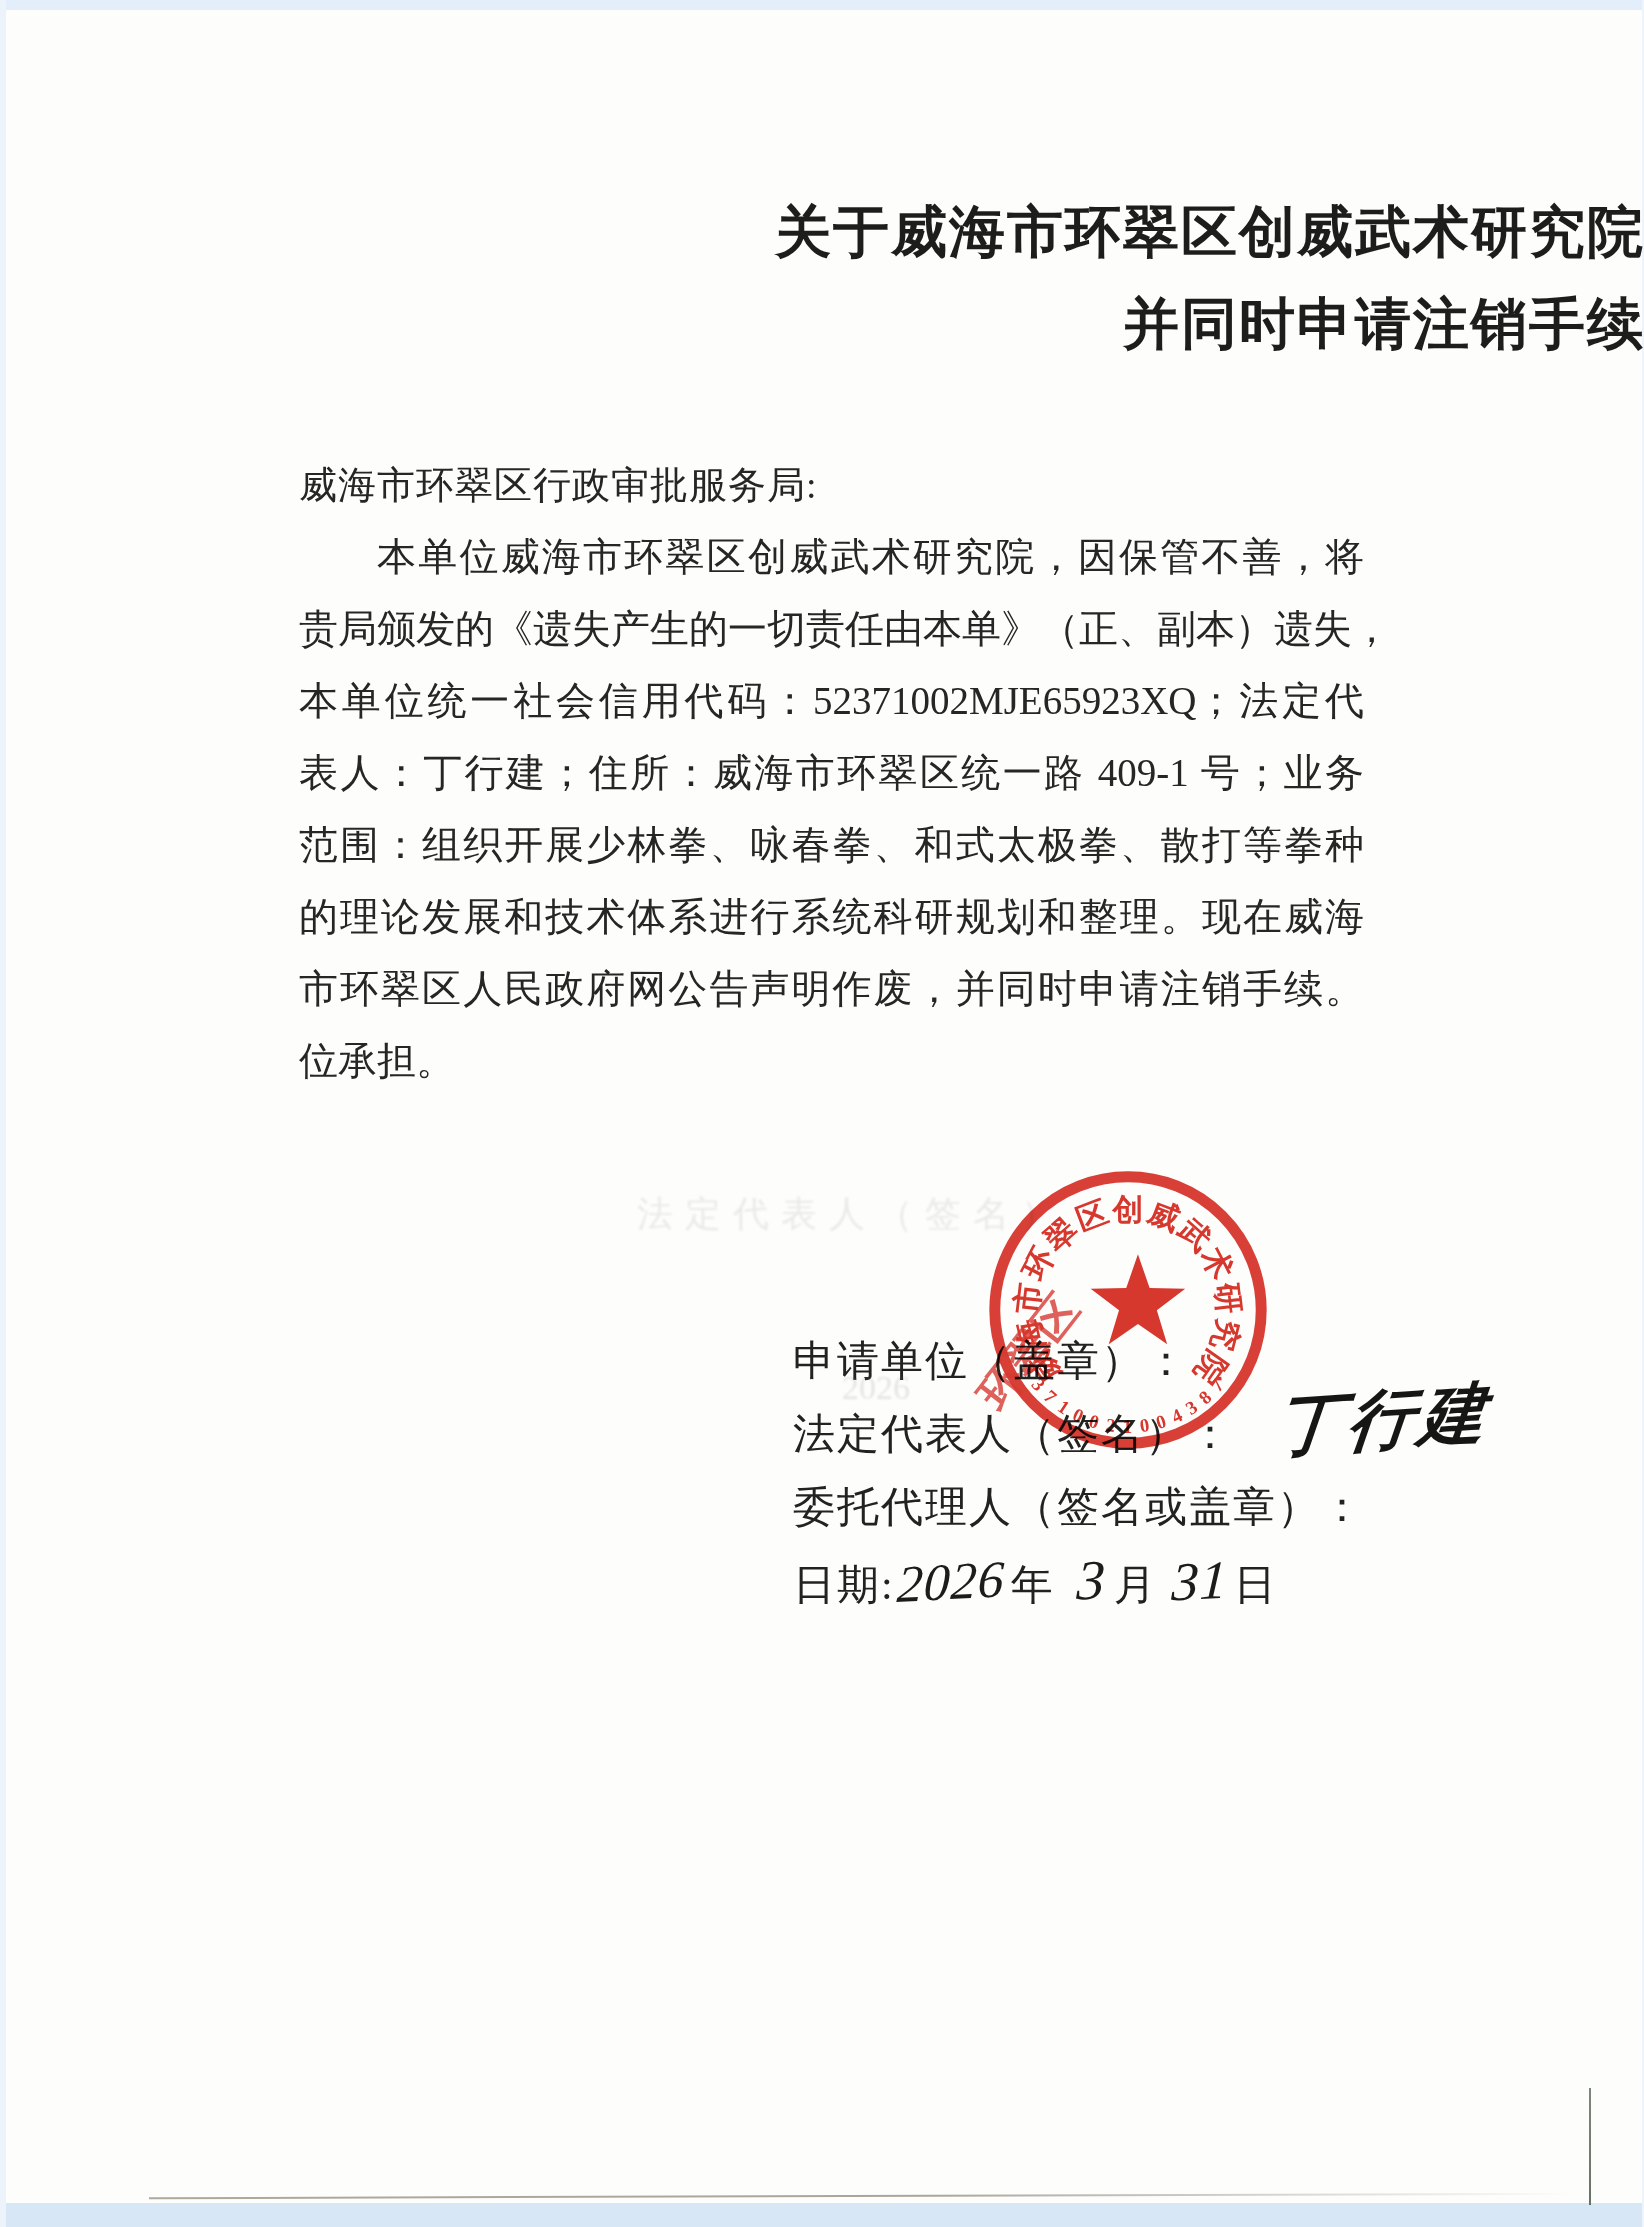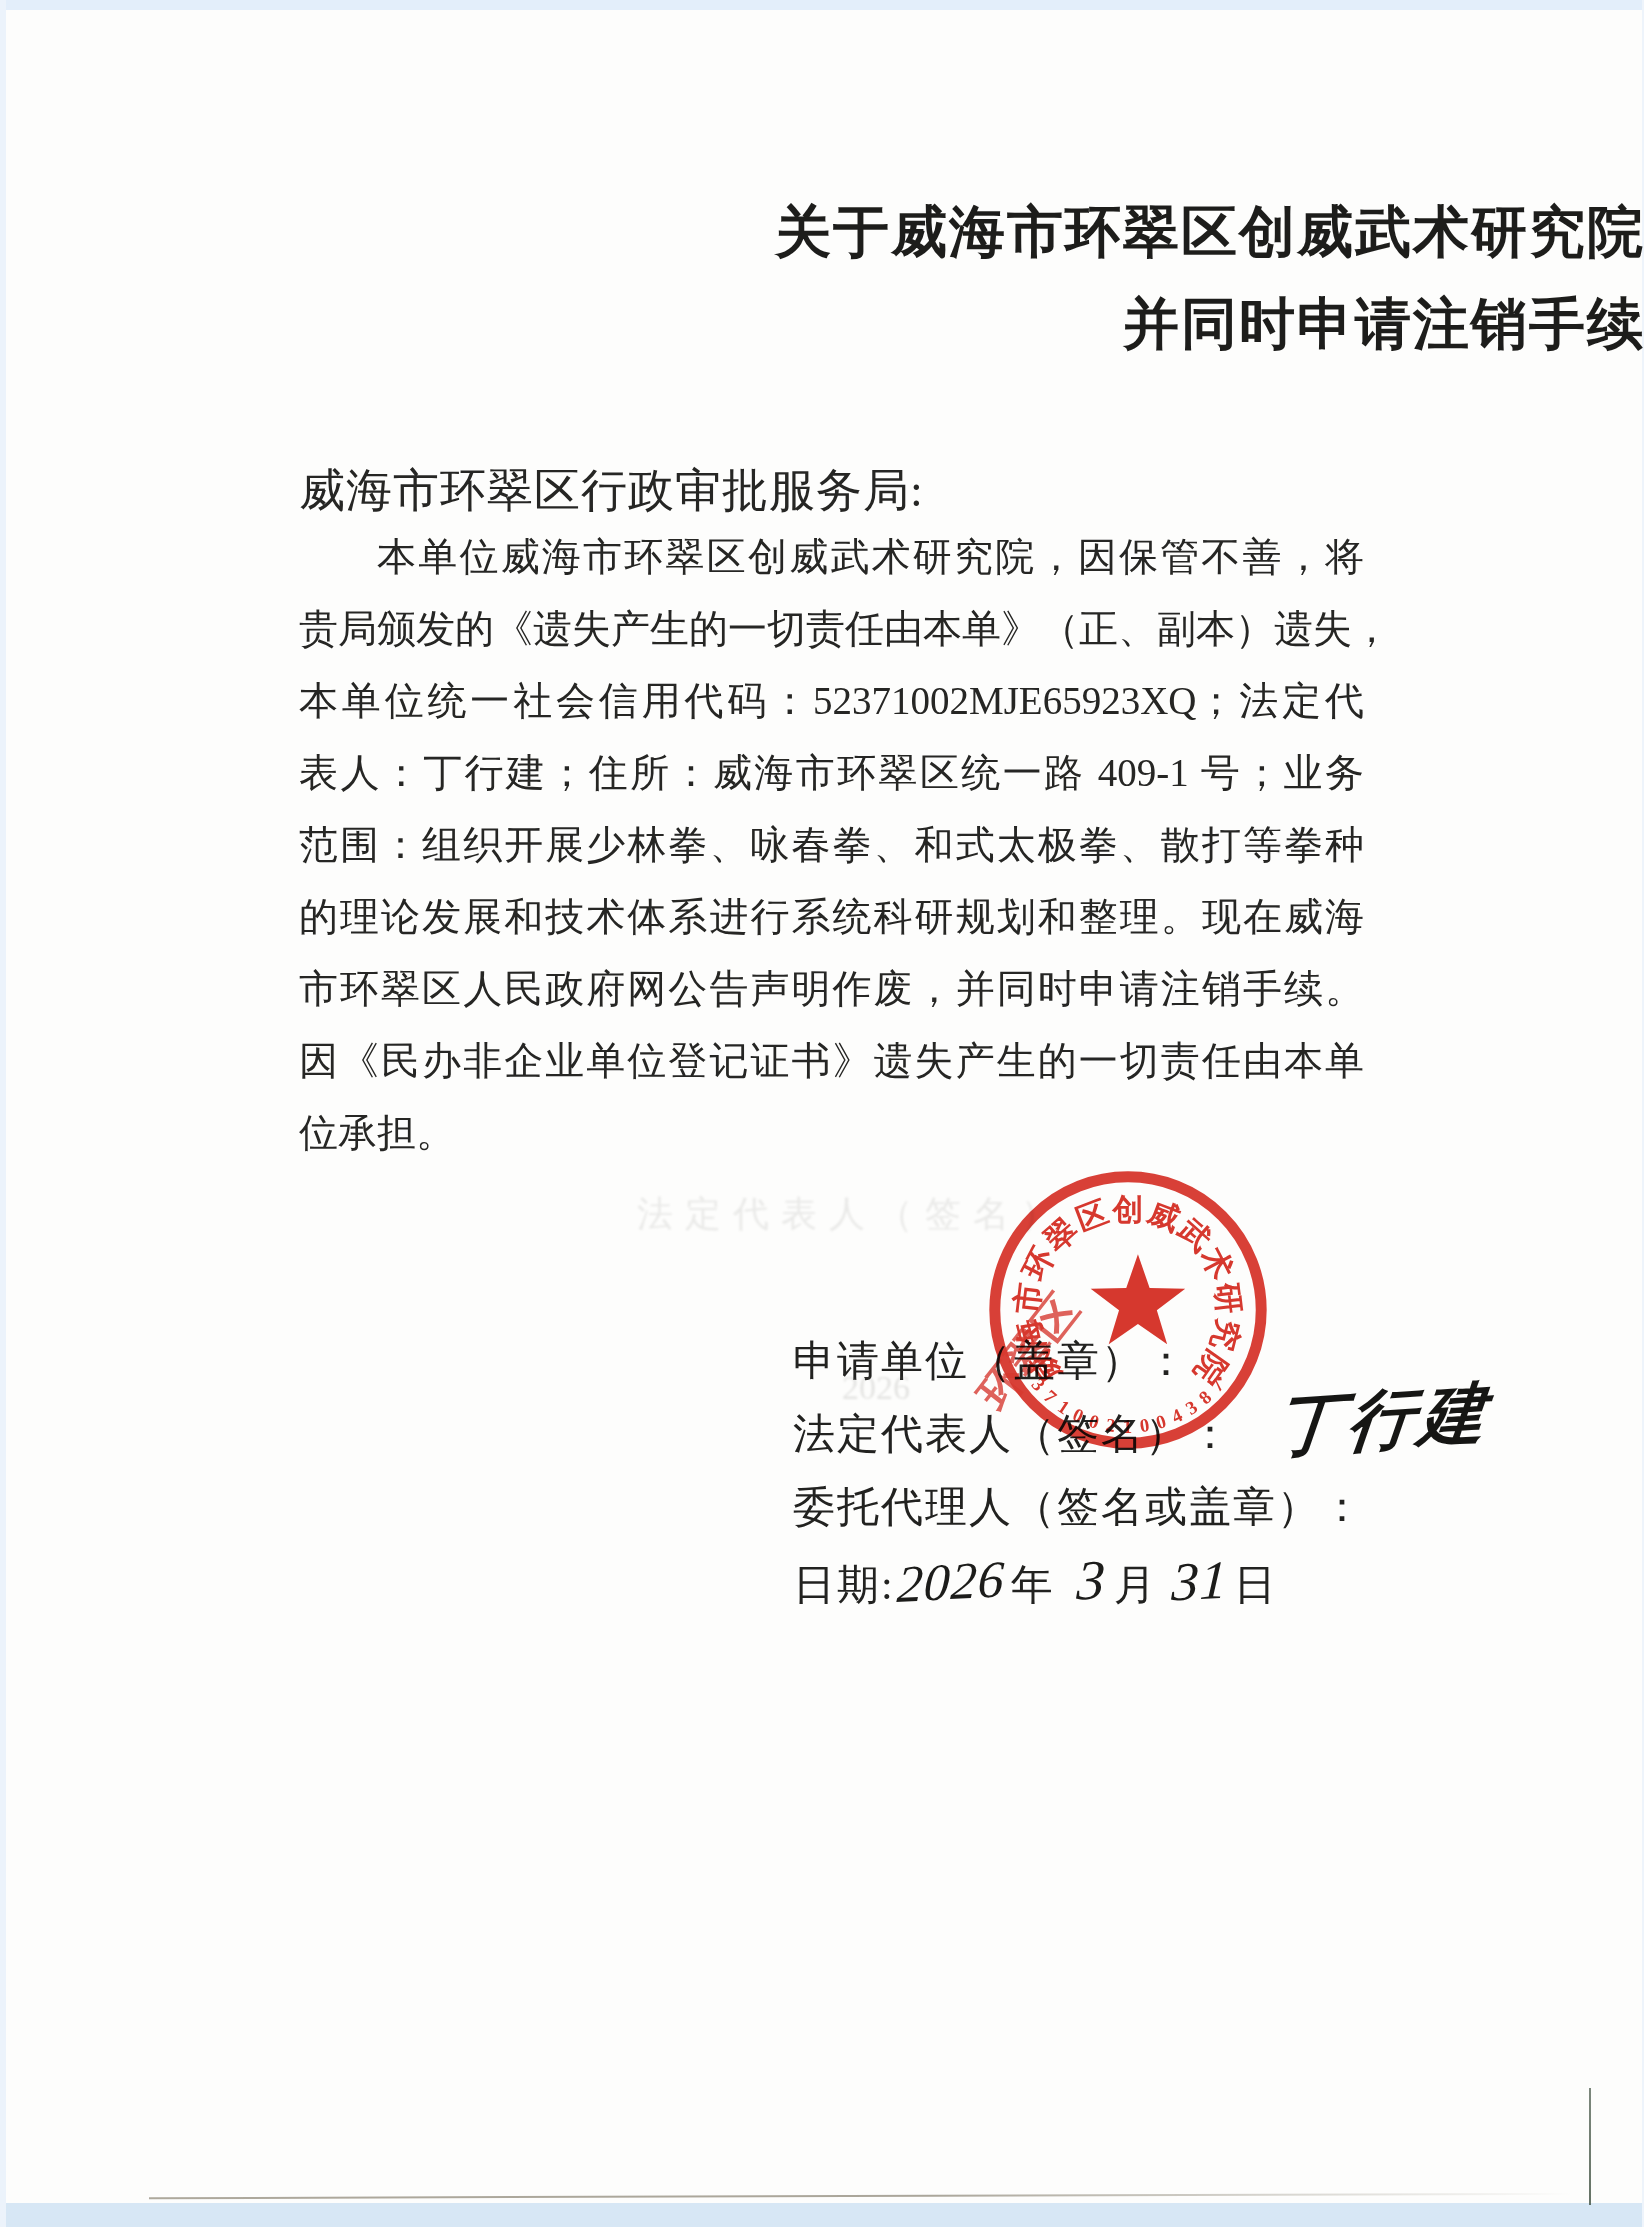--- a/index.html
+++ b/index.html
@@ -20,21 +20,21 @@
 
   .title{
     position:absolute;left:0;width:1645px;text-align:right;
     font-size:56px;font-weight:bold;letter-spacing:2px;color:#1d1d1b;
   }
   .title.l1{top:195px;}
   .title.l2{top:287px;}
 
   .salutation{
     position:absolute;left:299px;top:460px;
-    font-size:46px;letter-spacing:1px;color:#262624;
+    font-size:38px;letter-spacing:1px;color:#262624;
   }
 
   .body-text{
     position:absolute;left:299px;top:521px;width:1065px;
     font-size:39px;color:#262624;
   }
   .body-text .bline{
     height:72px;line-height:72px;
     text-align:justify;text-align-last:justify;
     white-space:nowrap;
@@ -120,21 +120,20 @@
   <div class="salutation">威海市环翠区行政审批服务局:</div>
 
   <div class="body-text">
     <div class="bline indent">本单位威海市环翠区创威武术研究院，因保管不善，将</div>
     <div class="bline">贵局颁发的《遗失产生的一切责任由本单》（正、副本）遗失，</div>
     <div class="bline">本单位统一社会信用代码：52371002MJE65923XQ；法定代</div>
     <div class="bline">表人：丁行建；住所：威海市环翠区统一路 409-1 号；业务</div>
     <div class="bline">范围：组织开展少林拳、咏春拳、和式太极拳、散打等拳种</div>
     <div class="bline">的理论发展和技术体系进行系统科研规划和整理。现在威海</div>
     <div class="bline">市环翠区人民政府网公告声明作废，并同时申请注销手续。</div>
-    <div class="bline">因《民办非企业单位登记证书》遗失产生的一切责任由本单</div>
     <div class="bline endline">位承担。</div>
   </div>
 
   <div class="bleedthrough">法定代表人（签名）</div>
   <div class="ghost-date">2026</div>
 
   <div class="sig-block">
     <div class="sline">申请单位（盖章）：</div>
     <div class="sline">法定代表人（签名）：</div>
     <div class="sline">委托代理人（签名或盖章）：</div>

